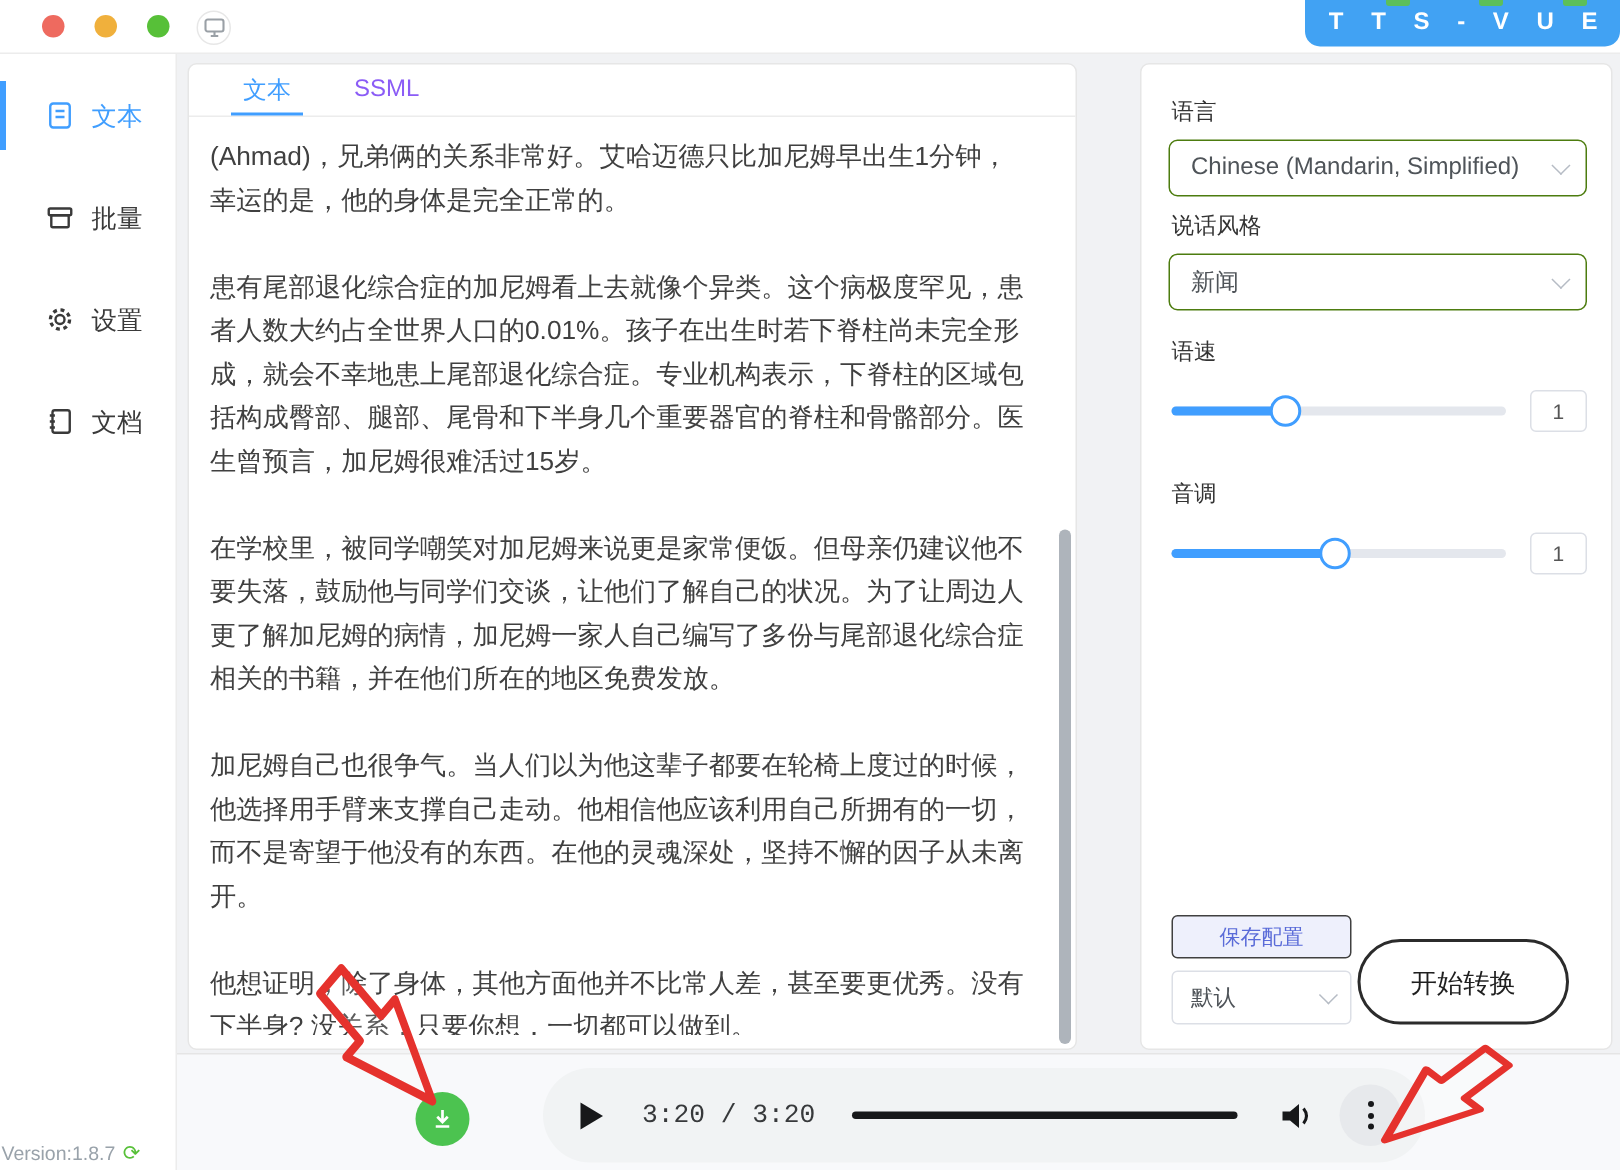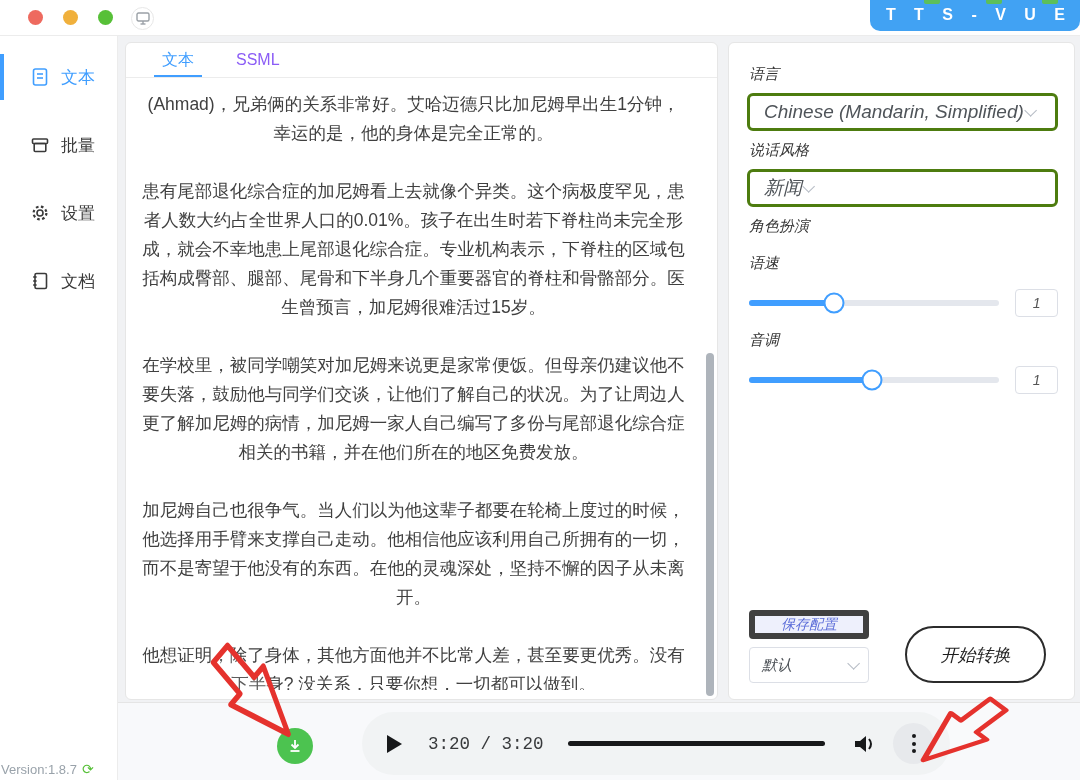--- a/index.html
+++ b/index.html
@@ -37,44 +37,44 @@
 
   
   .card { background:#fff; border:1px solid #e6e6e6; border-radius:6px; position:absolute; top:42px; }
   .main-card { left:125px; width:593px; height:658px; }
   .tabs { display:flex; gap:42px; padding:0 0 0 36px; height:35px; align-items:center;
           border-bottom:1px solid #ececec; }
   .tab { font-size:16px; color:#8b5cf6; height:100%; display:flex; align-items:center; cursor:pointer; position:relative; }
   .tab.active { color:#409eff; }
   .tab.active::after { content:""; position:absolute; left:-8px; right:-8px; bottom:0; height:2px; background:#409eff; }
   .textzone { padding:2px 30px 0 14px; font-size:17.5px; line-height:29px; color:#404040;
-              height:612px; overflow:hidden; cursor:text;text-align:center; }
+              height:612px; overflow:hidden; cursor:text; }
   .textzone p { margin:29px 0; }
   .textzone p:first-child { margin-top:10px; }
   .vscroll { position:absolute; right:3px; top:310px; width:8px; height:343px; border-radius:4px;
              background:#aeb4bb; }
 
   
-  .right-card { left:728px; width:347px; height:658px; padding:12px 16px 0 18px;font-style:italic; }
+  .right-card { left:760px; width:315px; height:658px; padding:12px 16px 0 18px; }
   .field-label { font-size:15px; color:#333; margin:10px 0 9px 2px; }
-  .select-box { height:38px; border:3px solid #4d7c0f; border-radius:6px; background:#fff;
-                display:flex; align-items:center; padding:0 14px; font-size:19px; color:#4f5459;
-                justify-content:flex-start; cursor:pointer; }
+  .select-box { height:38px; border:1px solid #4d7c0f; border-radius:6px; background:#fff;
+                display:flex; align-items:center; padding:0 14px; font-size:16px; color:#4f5459;
+                justify-content:space-between; cursor:pointer; }
   .chev { width:9px; height:9px; border-right:1.8px solid #b6bcc5; border-bottom:1.8px solid #b6bcc5;
           transform:rotate(45deg) translateY(-3px); flex:0 0 auto; }
   .slider-row { display:flex; align-items:center; margin:16px 0 10px 2px; }
   .slider { position:relative; width:258px; height:6px; background:#e4e7ed; border-radius:3px; cursor:pointer; }
   .slider .fill { position:absolute; left:0; top:0; height:6px; background:#409eff; border-radius:3px; }
   .slider .handle { position:absolute; top:50%; transform:translate(-50%,-50%); width:21px; height:21px;
                     background:#fff; border:2.5px solid #409eff; border-radius:50%; cursor:grab; }
   .num-box { margin-left:16px; width:44px; height:28px; border:1px solid #dcdfe6; border-radius:4px;
              display:flex; align-items:center; justify-content:center; font-size:14px; color:#555; background:#fff; }
   .actions { position:absolute; left:20px; right:14px; bottom:16px; display:flex; align-items:flex-end; }
   .actions-left { display:flex; flex-direction:column; gap:8px; }
-  .save-btn { width:120px; height:29px; background:#eef0fc; border:6px solid #404040; border-radius:4px;
+  .save-btn { width:120px; height:29px; background:#eef0fc; border:1px solid #404040; border-radius:4px;
               color:#5a6bd8; font-size:14px; display:flex; align-items:center; justify-content:center; cursor:pointer; }
   .preset-box { width:120px; height:36px; border:1px solid #dcdfe6; border-radius:4px; background:#fff;
                 display:flex; align-items:center; justify-content:space-between; padding:0 12px;
                 font-size:15px; color:#4f5459; cursor:pointer; }
   .convert-btn { margin-left:auto; margin-right:14px; width:141px; height:57px; border:2px solid #2b2b2b;
                  border-radius:29px; background:#fff; font-size:17.5px; color:#1f1f1f;
                  display:flex; align-items:center; justify-content:center; cursor:pointer; }
 
   
   .footer { position:absolute; left:118px; right:0; top:702px; bottom:0; background:#f8f9fb;
@@ -174,32 +174,31 @@
     <span class="chev"></span>
   </div>
 
 
   <div class="field-label">说话风格</div>
   <div class="select-box">
     <span>新闻</span>
     <span class="chev"></span>
   </div>
 
-  <div class="field-label">角色扮演</div>
 
   <div class="field-label" style="margin-top:18px;">语速</div>
   <div class="slider-row">
     <div class="slider">
       <div class="fill" style="width: 34%;"></div>
       <div class="handle" style="left: 34%;"></div>
     </div>
     <div class="num-box">1</div>
   </div>
 
-  <div class="field-label" style="margin-top:14px;">音调</div>
+  <div class="field-label" style="margin-top:32px;">音调</div>
   <div class="slider-row">
     <div class="slider">
       <div class="fill" style="width: 49%;"></div>
       <div class="handle" style="left: 49%;"></div>
     </div>
     <div class="num-box">1</div>
   </div>
 
   <div class="actions">
     <div class="actions-left">

